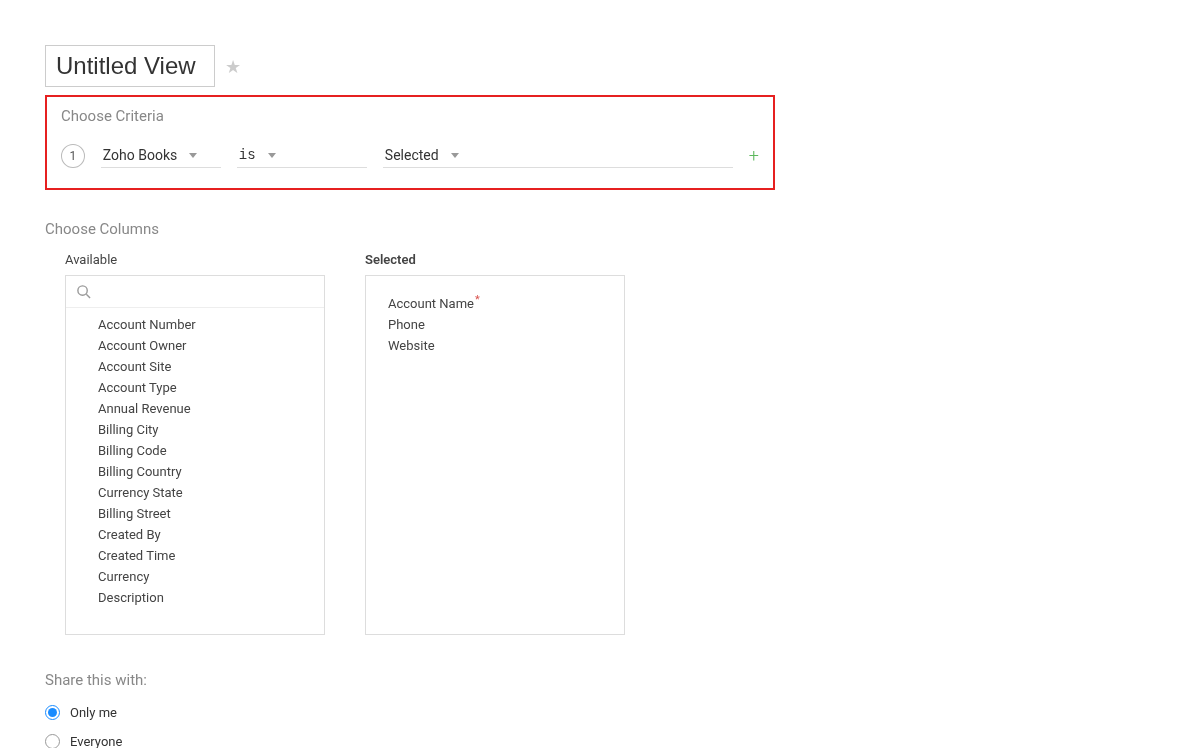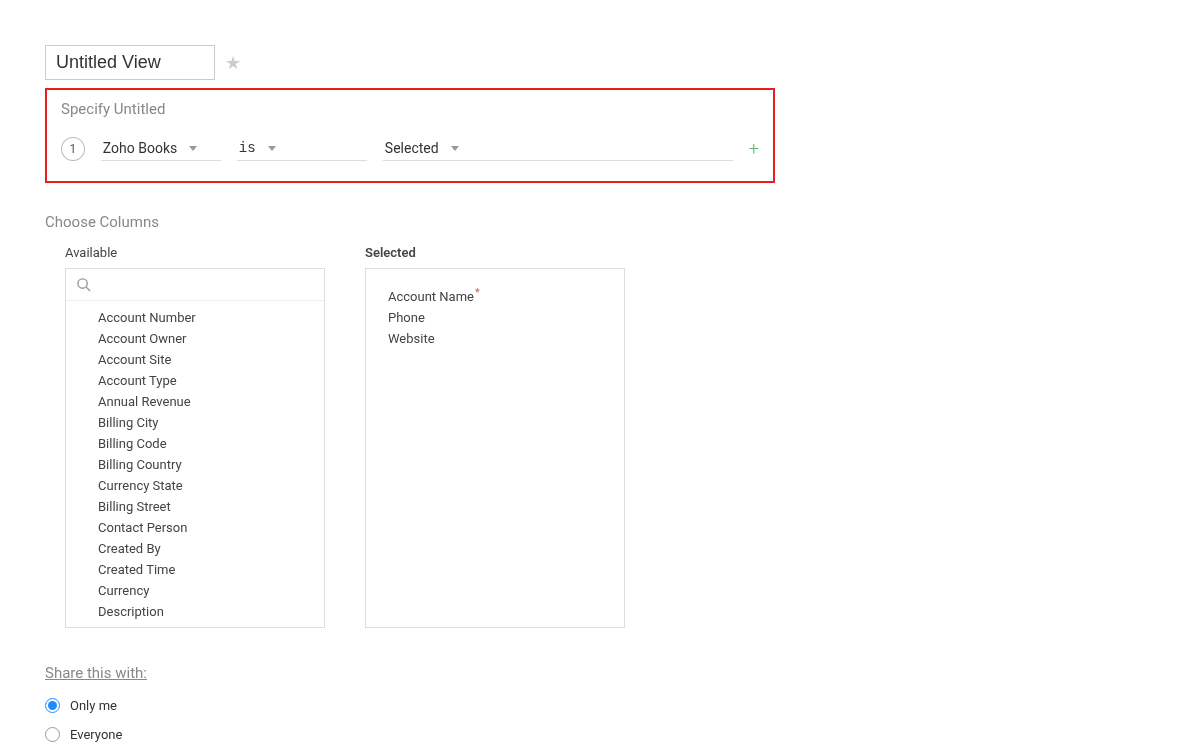--- a/index.html
+++ b/index.html
@@ -15,21 +15,21 @@
     }
     .view-title-row {
       display: flex;
       align-items: center;
       gap: 10px;
       margin-bottom: 8px;
     }
     .view-title-input {
       border: 1px solid #ccc;
       padding: 6px 10px;
-      font-size: 18px;
+      font-size: 24px;
       color: #333;
       width: 170px;
       outline: none;
     }
     .star-icon {
       color: #ccc;
       font-size: 18px;
       cursor: pointer;
     }
     .criteria-box {
@@ -159,21 +159,20 @@
       margin-left: 1px;
     }
     .share-section {
       margin-top: 36px;
     }
     .share-heading {
       font-size: 15px;
       color: #888;
       font-weight: 400;
       margin-bottom: 16px;
-      text-decoration: underline;
     }
     .radio-row {
       display: flex;
       align-items: center;
       gap: 10px;
       margin-bottom: 14px;
     }
     .radio {
       width: 15px;
       height: 15px;
@@ -201,21 +200,21 @@
   </style>
 </head>
 <body>
 
 <div class="view-title-row">
   <input type="text" class="view-title-input" value="Untitled View" style="">
   <span class="star-icon">★</span>
 </div>
 
 <div class="criteria-box">
-  <div class="section-heading">Specify Untitled</div>
+  <div class="section-heading">Choose Criteria</div>
   <div class="criteria-row">
     <div class="criteria-num">1</div>
 
     <div class="dropdown wide1">
       <span class="dropdown-label">Zoho Books</span>
       <span class="caret"></span>
     </div>
 
     <div class="dropdown wide2">
       <span class="dropdown-label">is</span>
@@ -249,21 +248,20 @@
             <div class="col-item">Account Number</div>
             <div class="col-item">Account Owner</div>
             <div class="col-item">Account Site</div>
             <div class="col-item">Account Type</div>
             <div class="col-item">Annual Revenue</div>
             <div class="col-item">Billing City</div>
             <div class="col-item">Billing Code</div>
             <div class="col-item">Billing Country</div>
             <div class="col-item">Currency State</div>
             <div class="col-item">Billing Street</div>
-            <div class="col-item">Contact Person</div>
             <div class="col-item">Created By</div>
             <div class="col-item">Created Time</div>
             <div class="col-item">Currency</div>
             <div class="col-item">Description</div>
           </div>
       </div>
     </div>
 
     <div class="column-block">
       <span class="column-label bold">Selected</span>

